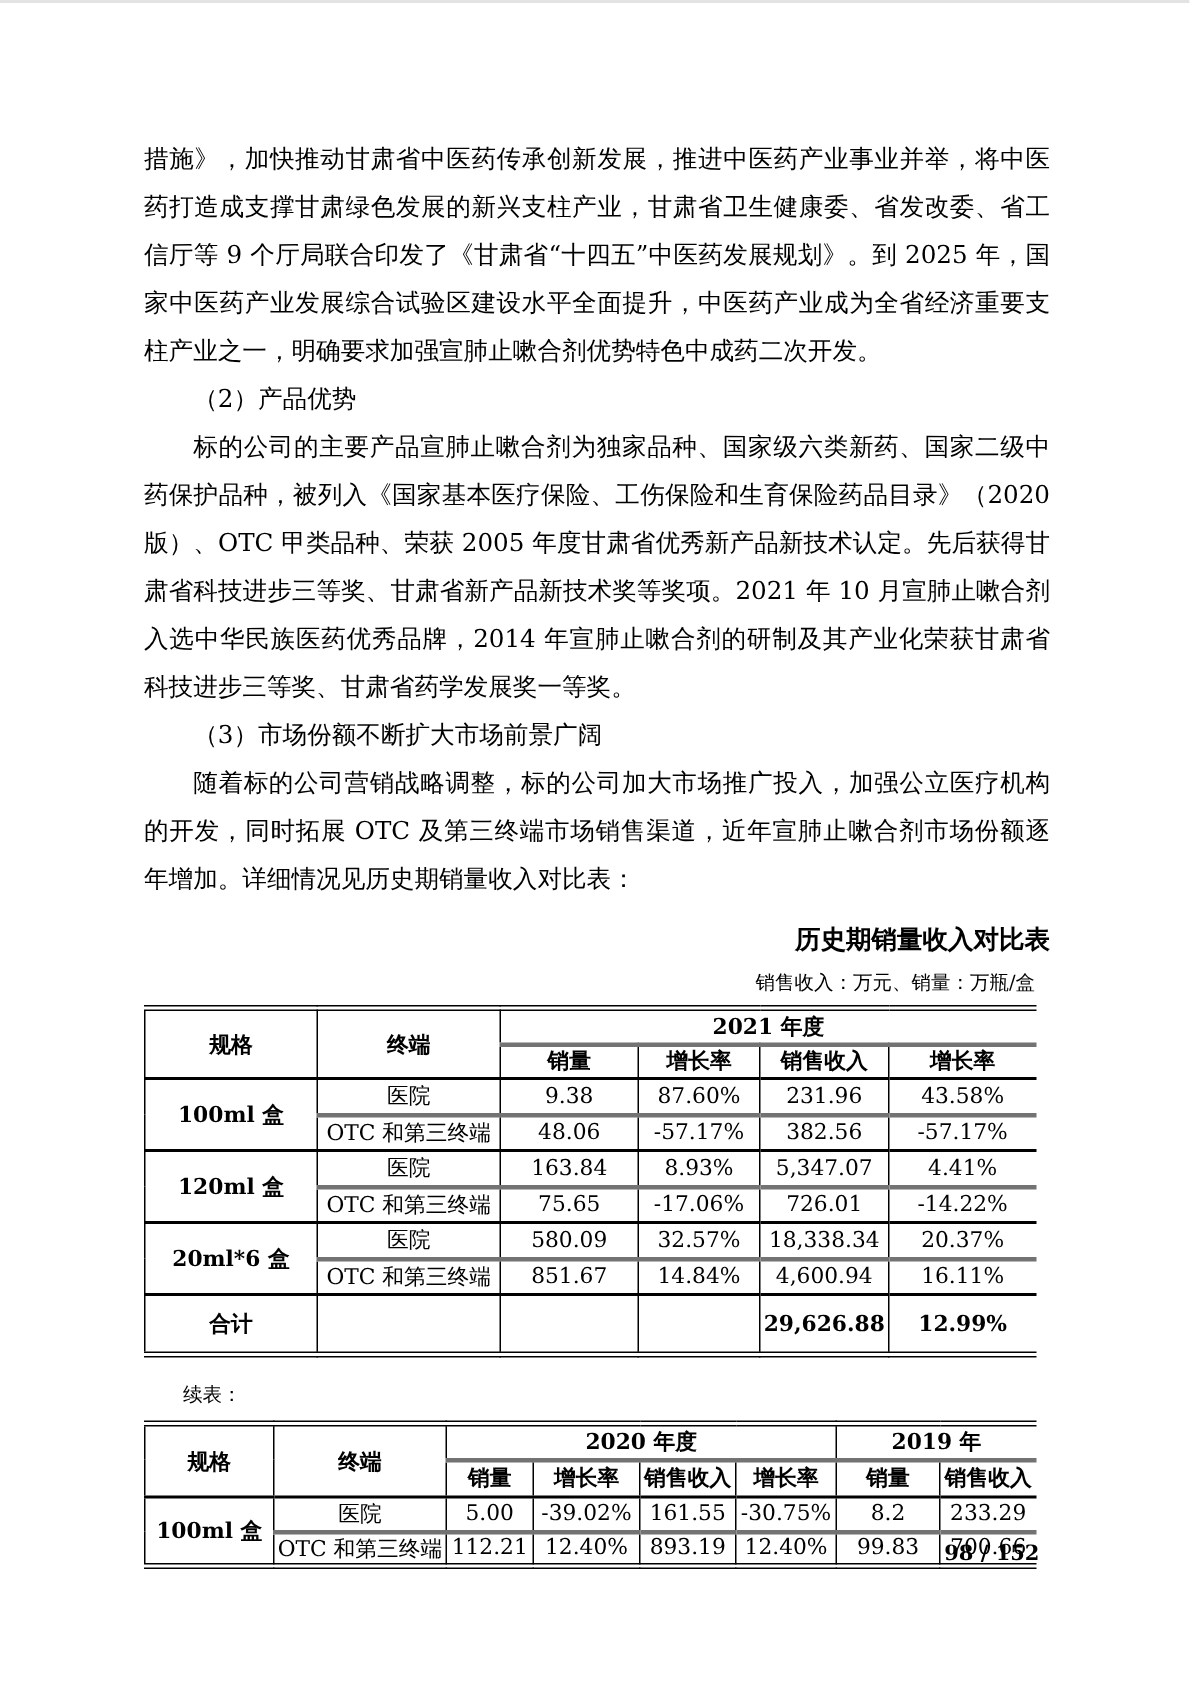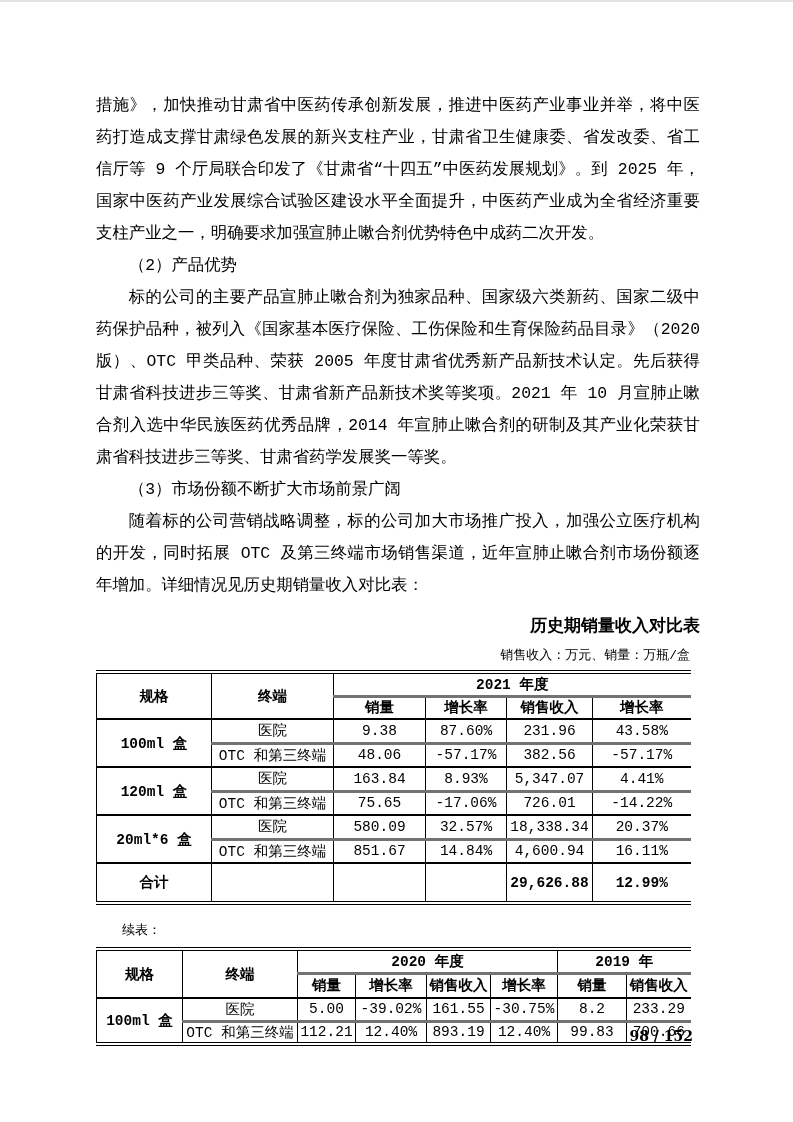--- a/index.html
+++ b/index.html
@@ -5,21 +5,21 @@
   html,body{margin:0;padding:0;background:#ffffff;}
   .page{
     position:relative;
     width:793px;height:1122px;
     background:#ffffff;
     border-top:2px solid #e3e3e3;
     font-family:"DejaVu Serif","Liberation Serif",serif;
     color:#000;
     overflow:hidden;
   }
-  .content{position:absolute;left:96px;top:88px;width:604px;font-family:Liberation Mono, monospace;}
+  .content{position:absolute;left:96px;top:88px;width:604px;}
   .para{
     margin:0;
     font-size:16.4px;
     line-height:32px;
     text-align:justify;
     text-justify:inter-ideograph;
     word-break:break-all;
   }
   .indent{text-indent:2em;}
   .table-title{

